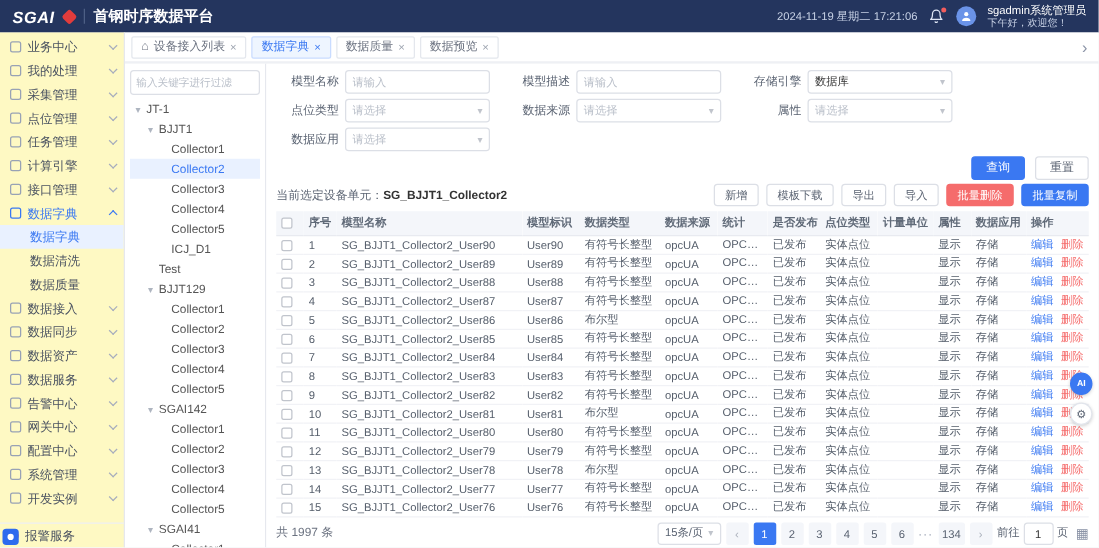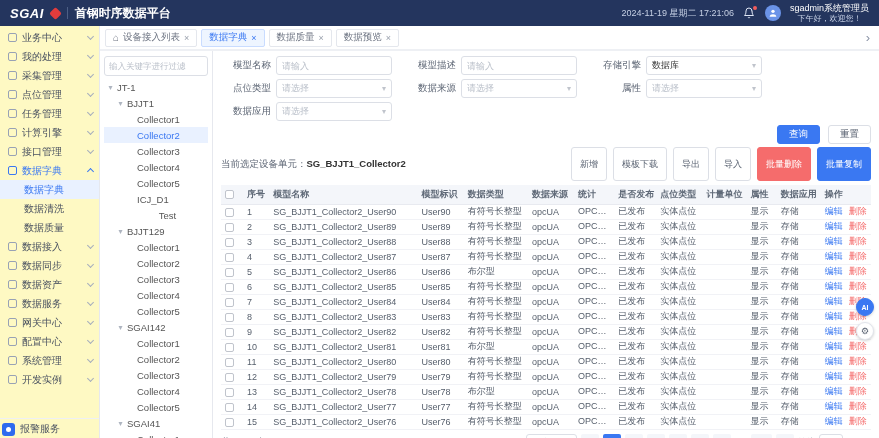--- a/index.html
+++ b/index.html
@@ -7,21 +7,21 @@
   body { font-family:"Liberation Sans","DejaVu Sans",sans-serif; font-size:11px; color:#333; overflow:hidden; background:#f0f2f5; }
   .app { width:879px; height:438px; display:flex; flex-direction:column; position:relative; background:#f0f2f5; }
 
   
   header { flex:0 0 26px; height:26px; background:#24355e; color:#fff; display:flex; align-items:center; justify-content:space-between; padding:0 10px; }
   .h-left { display:flex; align-items:center; gap:7px; }
   .logo { font-weight:bold; font-size:13px; font-style:italic; letter-spacing:.5px; }
   .logo-mark { width:9px; height:9px; background:#e23c3c; border-radius:2px; transform:rotate(45deg); }
   .h-divider { width:1px; height:12px; background:#4d5f85; }
   .h-title { font-size:12px; font-weight:bold; }
-  .h-right { display:flex; align-items:center; gap:9px;text-align:center; }
+  .h-right { display:flex; align-items:center; gap:9px; }
   .h-time { font-size:9px; color:#c6d0e4; }
   .bell { position:relative; width:13px; height:13px; display:flex; align-items:center; justify-content:center; cursor:pointer; }
   .bell .dot { position:absolute; top:-1px; right:-1px; width:4px; height:4px; background:#f25d5d; border-radius:50%; }
   .avatar { width:16px; height:16px; border-radius:50%; background:#6a93e8; display:flex; align-items:center; justify-content:center; cursor:pointer; }
   .user-block { display:flex; flex-direction:column; line-height:1.15; }
   .user-block .un { font-size:9px; color:#fff; }
   .user-block .ug { font-size:8px; color:#c6d0e4; }
 
   
   .main-row { flex:1; display:flex; min-height:0; }
@@ -69,21 +69,21 @@
   .scar { color:#c0c4cc; font-size:8px; }
   .filter-actions { display:flex; justify-content:flex-end; gap:8px; margin:4px 0 3px; }
   .btn { height:19px; padding:0 11px; border:1px solid #dcdfe6; border-radius:3px; background:#fff; color:#5a6372; font-size:9.5px; font-family:inherit; cursor:pointer; white-space:nowrap; }
   .btn-primary { background:#3a78f2; border-color:#3a78f2; color:#fff; }
   .btn-danger { background:#f56c6c; border-color:#f56c6c; color:#fff; }
 
   .toolbar { display:flex; align-items:center; justify-content:space-between; margin:0 0 4px; }
   .selected-info { font-size:9.5px; color:#5a6372; white-space:nowrap; }
   .sel-val { color:#333; font-weight:bold; }
   .toolbar-btns { display:flex; gap:6px; }
-  .toolbar-btns .btn { height:34px; padding:0 8px; font-size:9px;text-align:center; }
+  .toolbar-btns .btn { height:18px; padding:0 8px; font-size:9px;text-align:center; }
 
   .grid { width:100%; border-collapse:collapse; table-layout:fixed; }
   .grid th { background:#f4f6fa; color:#606a78; font-weight:bold; font-size:9px; height:19px; padding:0 4px; text-align:left; white-space:nowrap; overflow:hidden; border-bottom:1px solid #e8eaf0; }
   .grid td { font-size:9px; color:#555e6b; height:15px; padding:0 4px; border-bottom:1px solid #f1f2f6; white-space:nowrap; overflow:hidden; text-overflow:ellipsis; }
   .cb { display:inline-block; width:9px; height:9px; border:1px solid #c0c4cc; border-radius:2px; background:#fff; vertical-align:middle; cursor:pointer; }
   .oplink { color:#3a78f2; margin-right:6px; cursor:pointer;font-family:Liberation Mono, monospace; }
   .oplink.del { color:#f56c6c; margin-right:0; }
 
   .pager { margin-top:auto; display:flex; align-items:center; justify-content:space-between; padding:4px 0 1px; }
   .total { font-size:9.5px; color:#6b7280; }
@@ -203,20 +203,25 @@
             <span class="lbl">数据资产</span>
             <span class="car"></span>
           </div>
           <div class="side-item">
             <span class="mi"></span>
             <span class="lbl">数据服务</span>
             <span class="car"></span>
           </div>
           <div class="side-item">
             <span class="mi"></span>
+            <span class="lbl">告警中心</span>
+            <span class="car"></span>
+          </div>
+          <div class="side-item">
+            <span class="mi"></span>
             <span class="lbl">网关中心</span>
             <span class="car"></span>
           </div>
           <div class="side-item">
             <span class="mi"></span>
             <span class="lbl">配置中心</span>
             <span class="car"></span>
           </div>
           <div class="side-item">
             <span class="mi"></span>
@@ -288,21 +293,21 @@
                 <span>Collector4</span>
               </div>
               <div class="tnode" style="padding-left: 22px;">
                 <span class="tcar"></span>
                 <span>Collector5</span>
               </div>
               <div class="tnode" style="padding-left: 22px;">
                 <span class="tcar"></span>
                 <span>ICJ_D1</span>
               </div>
-              <div class="tnode" style="padding-left: 12px; justify-content: center;">
+              <div class="tnode" style="padding-left: 12px;">
                 <span class="tcar"></span>
                 <span>Test</span>
               </div>
               <div class="tnode" style="padding-left: 12px;">
                 <span class="tcar">▾</span>
                 <span>BJJT129</span>
               </div>
               <div class="tnode" style="padding-left: 22px;">
                 <span class="tcar"></span>
                 <span>Collector1</span>

